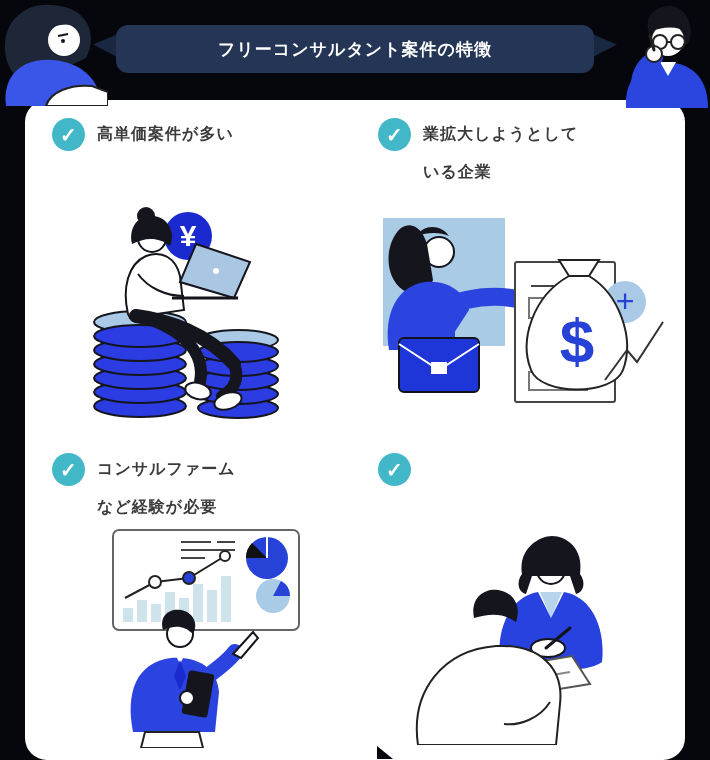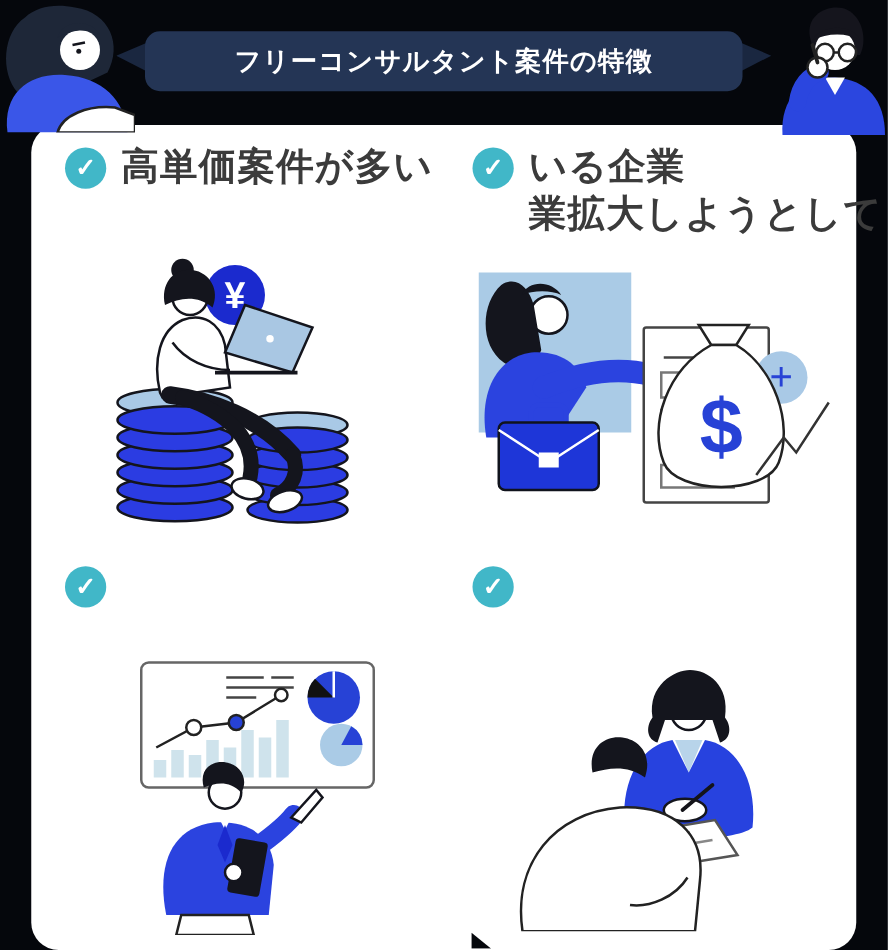--- a/index.html
+++ b/index.html
@@ -4,28 +4,28 @@
 <style>
   html,body{margin:0;padding:0;background:#05070c;}
   .poster{position:relative;width:710px;height:760px;background:#05070c;overflow:hidden;
           font-family:"Liberation Sans",sans-serif;}
   .card{position:absolute;left:25px;top:100px;width:660px;height:660px;background:#ffffff;
         border-radius:22px;}
   .card-tail{position:absolute;left:352px;bottom:1px;width:16px;height:13px;background:#05070c;
         clip-path:polygon(0 0,100% 100%,0 100%);}
   .banner{position:absolute;left:50%;transform:translateX(-50%);top:25px;width:478px;height:48px;
         background:#243555;border-radius:12px;display:flex;align-items:center;justify-content:center;z-index:3;}
-  .banner-title{color:#ffffff;font-size:21px;font-weight:bold;letter-spacing:1px;white-space:nowrap;}
+  .banner-title{color:#ffffff;font-size:17px;font-weight:bold;letter-spacing:1px;white-space:nowrap;}
   .wing{position:absolute;top:31px;width:32px;height:30px;background:#1a2740;z-index:2;}
   .wing-left{left:93px;clip-path:polygon(0 45%,100% 0,100% 100%);}
   .wing-right{right:93px;clip-path:polygon(100% 45%,0 0,0 100%);}
   .feature-header{position:absolute;display:flex;gap:12px;align-items:flex-start;}
   .check-badge{flex:none;width:33px;height:33px;margin-top:3px;border-radius:50%;background:#41b7c8;
         color:#ffffff;font-size:20px;font-weight:bold;display:flex;align-items:center;justify-content:center;}
-  .feature-title{font-size:30px;font-weight:bold;color:#3b3b3b;line-height:38px;letter-spacing:1px;}
+  .feature-title{font-size:16px;font-weight:bold;color:#3b3b3b;line-height:38px;letter-spacing:1px;}
   .feature-title span{display:block;white-space:nowrap;}
   .illus{position:absolute;}
   .corner{position:absolute;z-index:4;}
   svg text{font-family:"Liberation Sans",sans-serif;}
 </style>
 </head>
 <body>
 
 <div class="poster">
 
@@ -45,29 +45,33 @@
         <span>高単価案件が多い</span>
         <span></span>
       </div>
     </div>
 
     <div class="feature-header" style="left:353px;top:15px;">
       <div class="check-badge">
           <span>✓</span>
         </div>
       <div class="feature-title">
+        <span>業拡大しようとして</span>
         <span>いる企業</span>
-        <span>業拡大しようとして</span>
       </div>
     </div>
 
     <div class="feature-header" style="left:27px;top:350px;">
       <div class="check-badge">
           <span>✓</span>
         </div>
+      <div class="feature-title">
+        <span>コンサルファーム</span>
+        <span>など経験が必要</span>
+      </div>
     </div>
 
     <div class="feature-header" style="left:353px;top:350px;">
       <div class="check-badge">
           <span>✓</span>
         </div>
     </div>
 
     <svg class="illus" style="left:63px;top:92px;" width="212" height="228" viewBox="0 0 212 228">
       <g>

